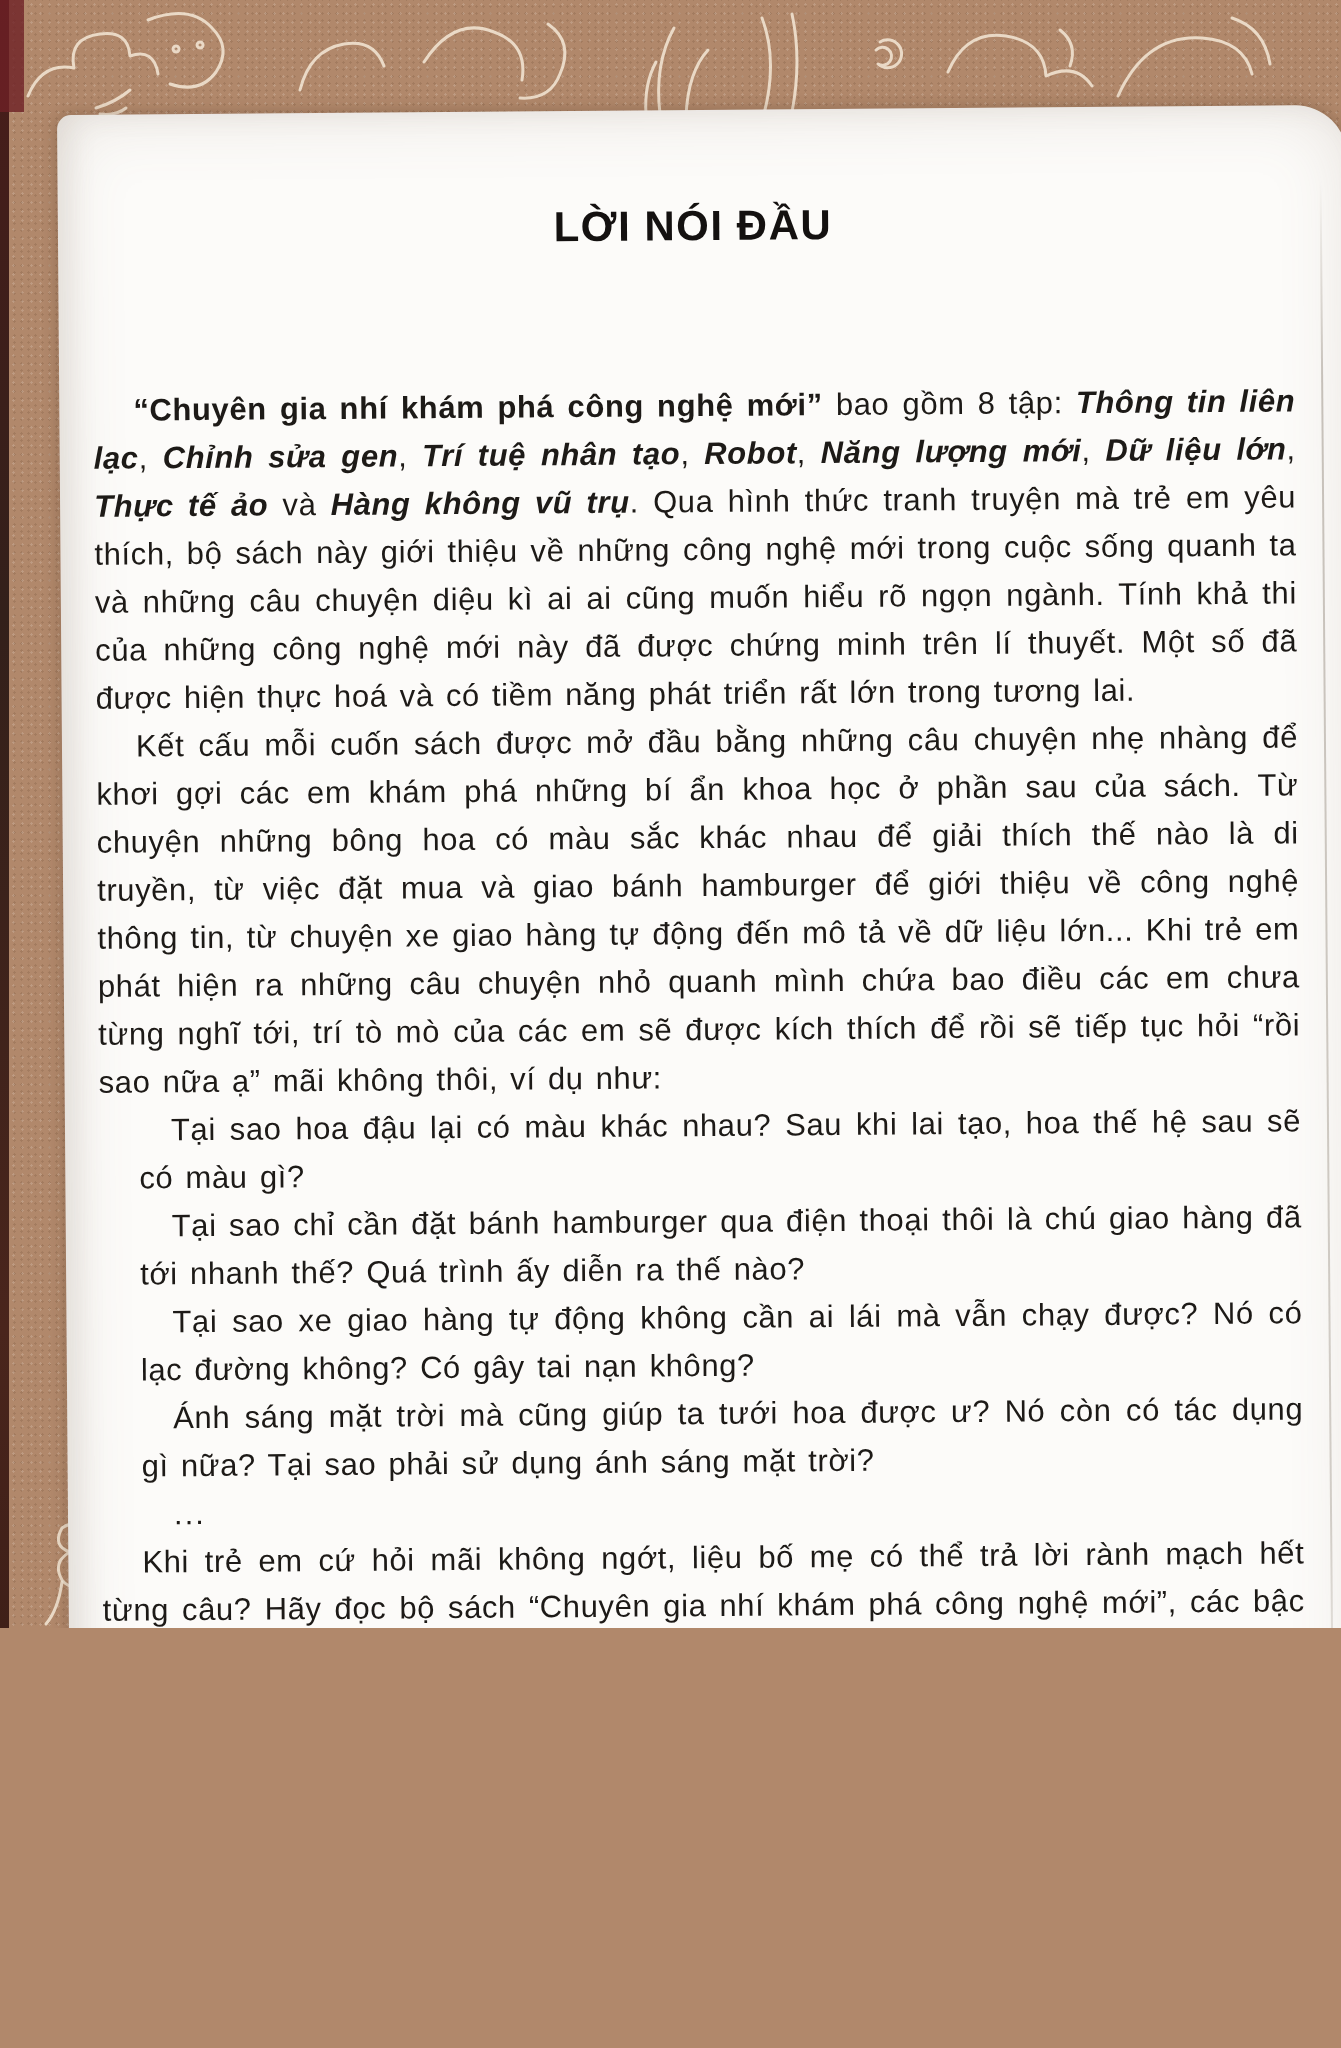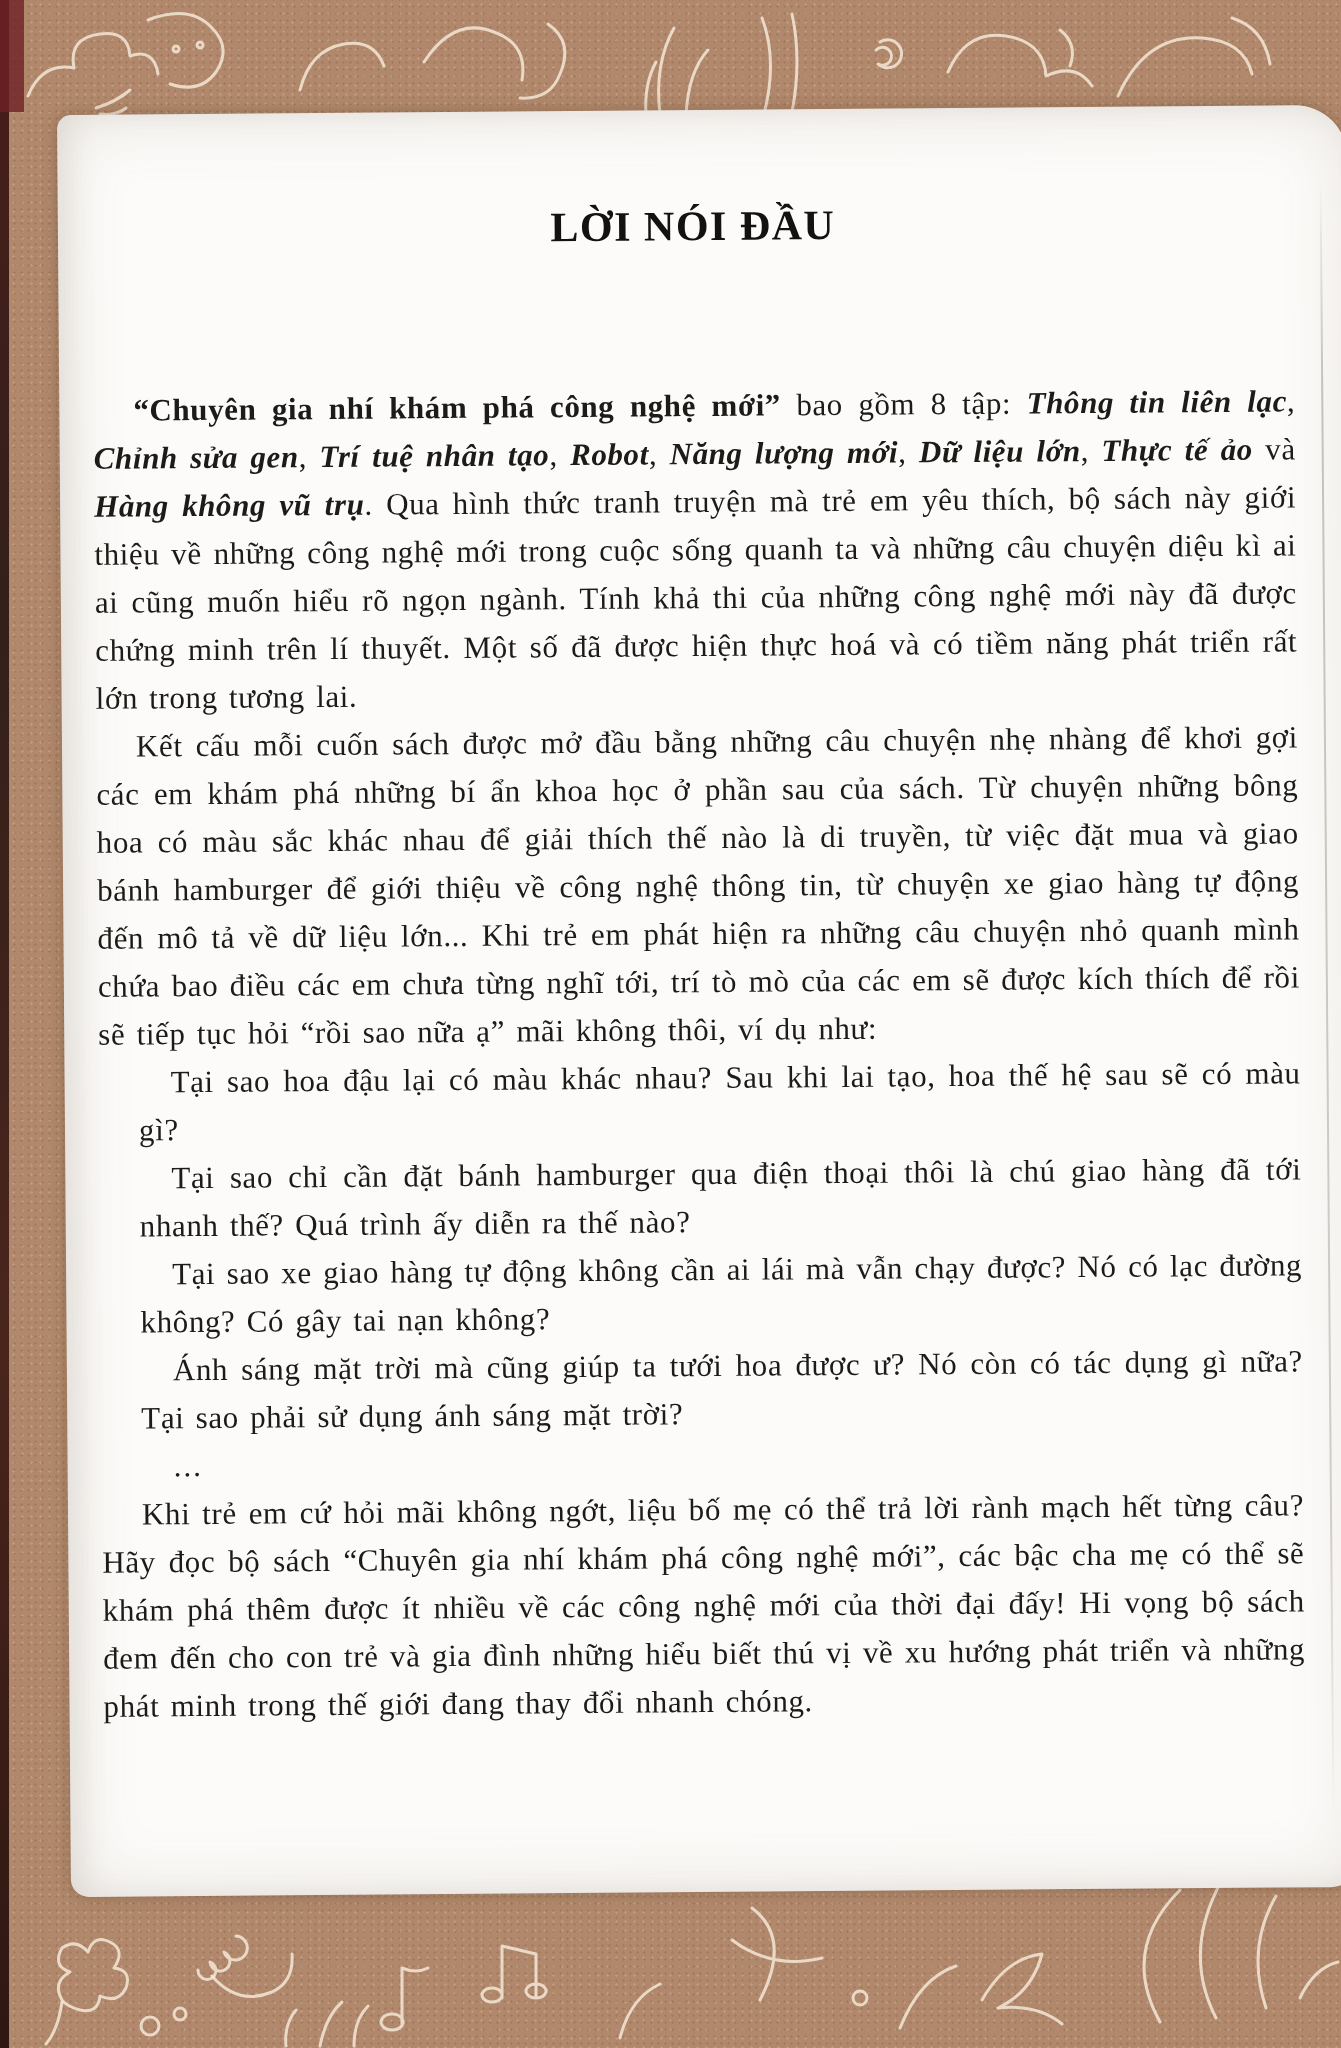--- a/index.html
+++ b/index.html
@@ -2,28 +2,27 @@
 <html><head>
 <meta charset="utf-8">
 <style>
   html,body{margin:0;padding:0;}
   body{
     width:1341px;height:2048px;overflow:hidden;
     font-family:"Liberation Sans", sans-serif;
     background:#b1886b;
   }
   .scan{
-    position:relative;width:1341px;height:2048px;overflow:hidden;
+    position:relative;width:1341px;height:1628px;overflow:hidden;
     background-color:#b1886b;
     background-image:
       radial-gradient(rgba(255,255,255,.15) 1px, transparent 1.3px),
       radial-gradient(rgba(92,61,36,.17) 1px, transparent 1.3px);
     background-size:9px 9px,7px 7px;
     background-position:0 0,4px 3px;
-    font-family:Liberation Serif, serif;
   }
   .doodle-band{position:absolute;left:0;width:1341px;pointer-events:none;}
   .doodle-top{top:0;height:120px;}
   .doodle-bottom{bottom:0;height:170px;}
   .doodle-band svg{display:block;width:100%;height:100%;}
   .doodle-band path, .doodle-band circle{
     fill:none;stroke:rgba(247,235,219,.82);stroke-width:3;stroke-linecap:round;stroke-linejoin:round;
   }
   .edge-left{
     position:absolute;left:0;top:0;width:9px;height:2048px;

